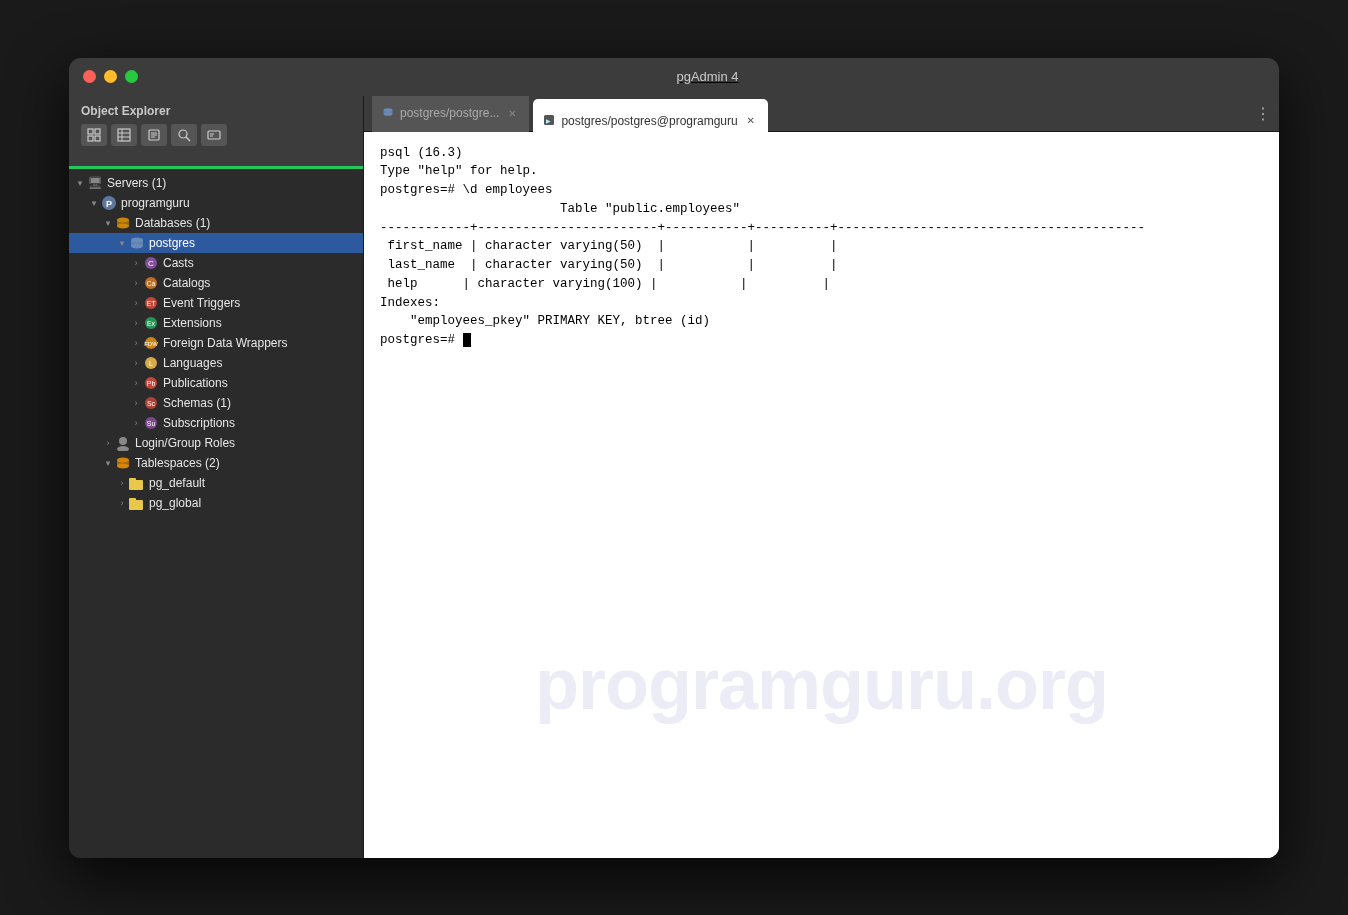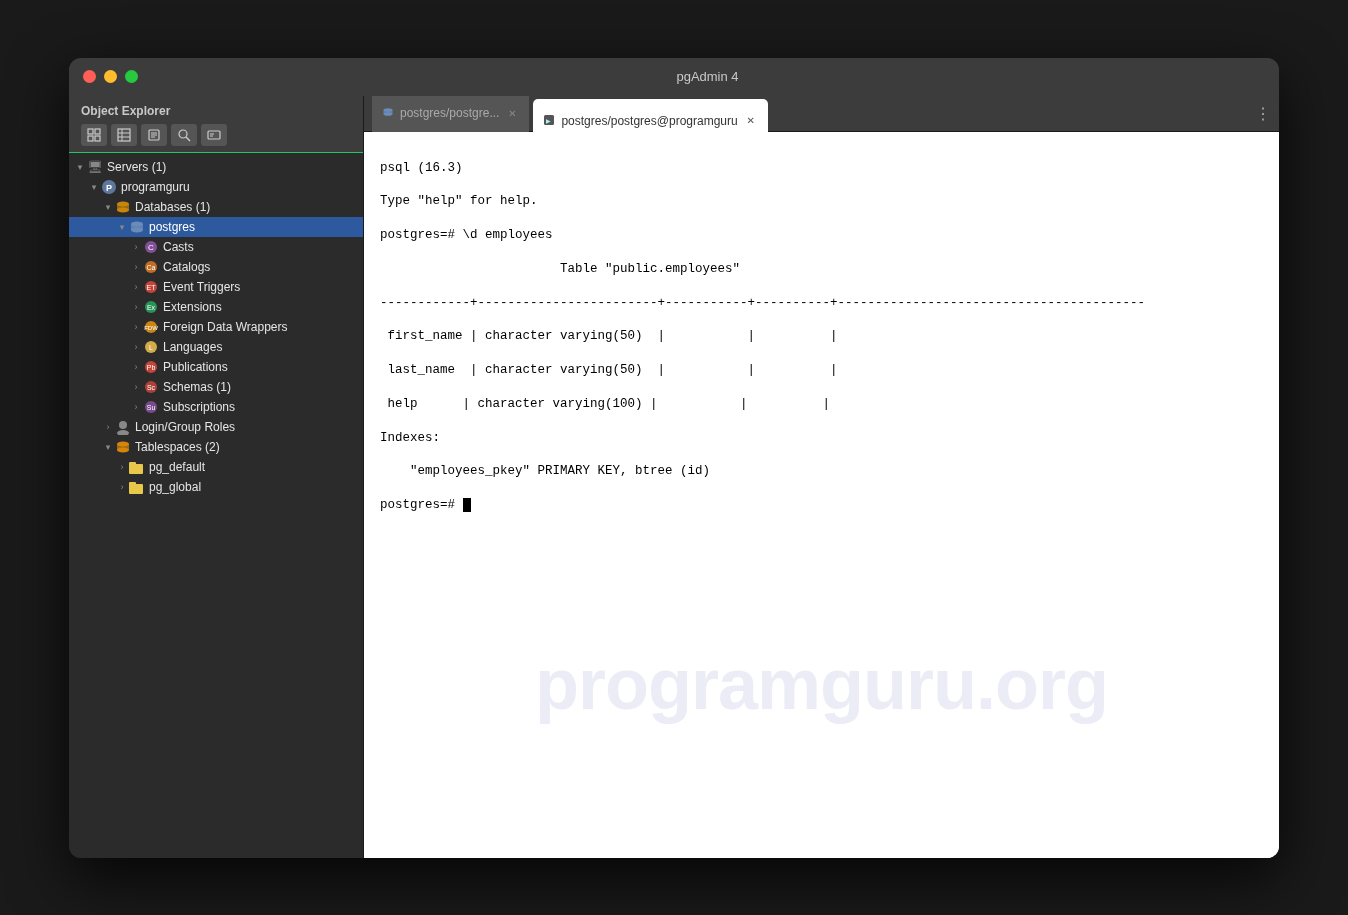--- a/index.html
+++ b/index.html
@@ -21,20 +21,21 @@
       flex-direction: column;
       box-shadow: 0 20px 60px rgba(0,0,0,0.8);
     }
     .titlebar {
       height: 38px;
       background: #3c3c3c;
       display: flex;
       align-items: center;
       padding: 16px 14px;
       flex-shrink: 0;
+      text-decoration: underline;
     }
     .traffic-lights {
       display: flex;
       gap: 8px;
       margin-right: 12px;
     }
     .traffic-light {
       width: 13px;
       height: 13px;
       border-radius: 50%;
@@ -56,23 +57,23 @@
     .sidebar {
       width: 295px;
       background: #2b2b2b;
       border-right: 1px solid #1a1a1a;
       display: flex;
       flex-direction: column;
       overflow: hidden;
       flex-shrink: 0;
     }
     .sidebar-header {
-      padding: 8px 12px 6px;
+      padding: 8px 12px 20px;
       background: #3c3c3c;
-      border-bottom: 1px solid #22c55e;
+      border-bottom: 3px solid #22c55e;
     }
     .sidebar-header-title {
       color: #c8c8c8;
       font-size: 12px;
       font-weight: 600;
       margin-bottom: 6px;
     }
     .sidebar-toolbar {
       display: flex;
       gap: 4px;
@@ -194,21 +195,21 @@
       font-family: 'Courier New', 'Menlo', monospace;
       font-size: 12.5px;
       overflow-y: auto;
       position: relative;
       color: #000;
       line-height: 1.5;
     }
     .terminal-area::-webkit-scrollbar { width: 8px; }
     .terminal-area::-webkit-scrollbar-track { background: #f0f0f0; }
     .terminal-area::-webkit-scrollbar-thumb { background: #ccc; border-radius: 4px; }
-    .terminal-line { white-space: pre; margin-top: 15px; }
+    .terminal-line { white-space: pre; }
     .watermark {
       position: absolute;
       bottom: 120px;
       left: 50%;
       transform: translateX(-50%);
       font-size: 72px;
       font-weight: 700;
       color: rgba(200, 200, 230, 0.35);
       font-family: -apple-system, BlinkMacSystemFont, sans-serif;
       white-space: nowrap;

